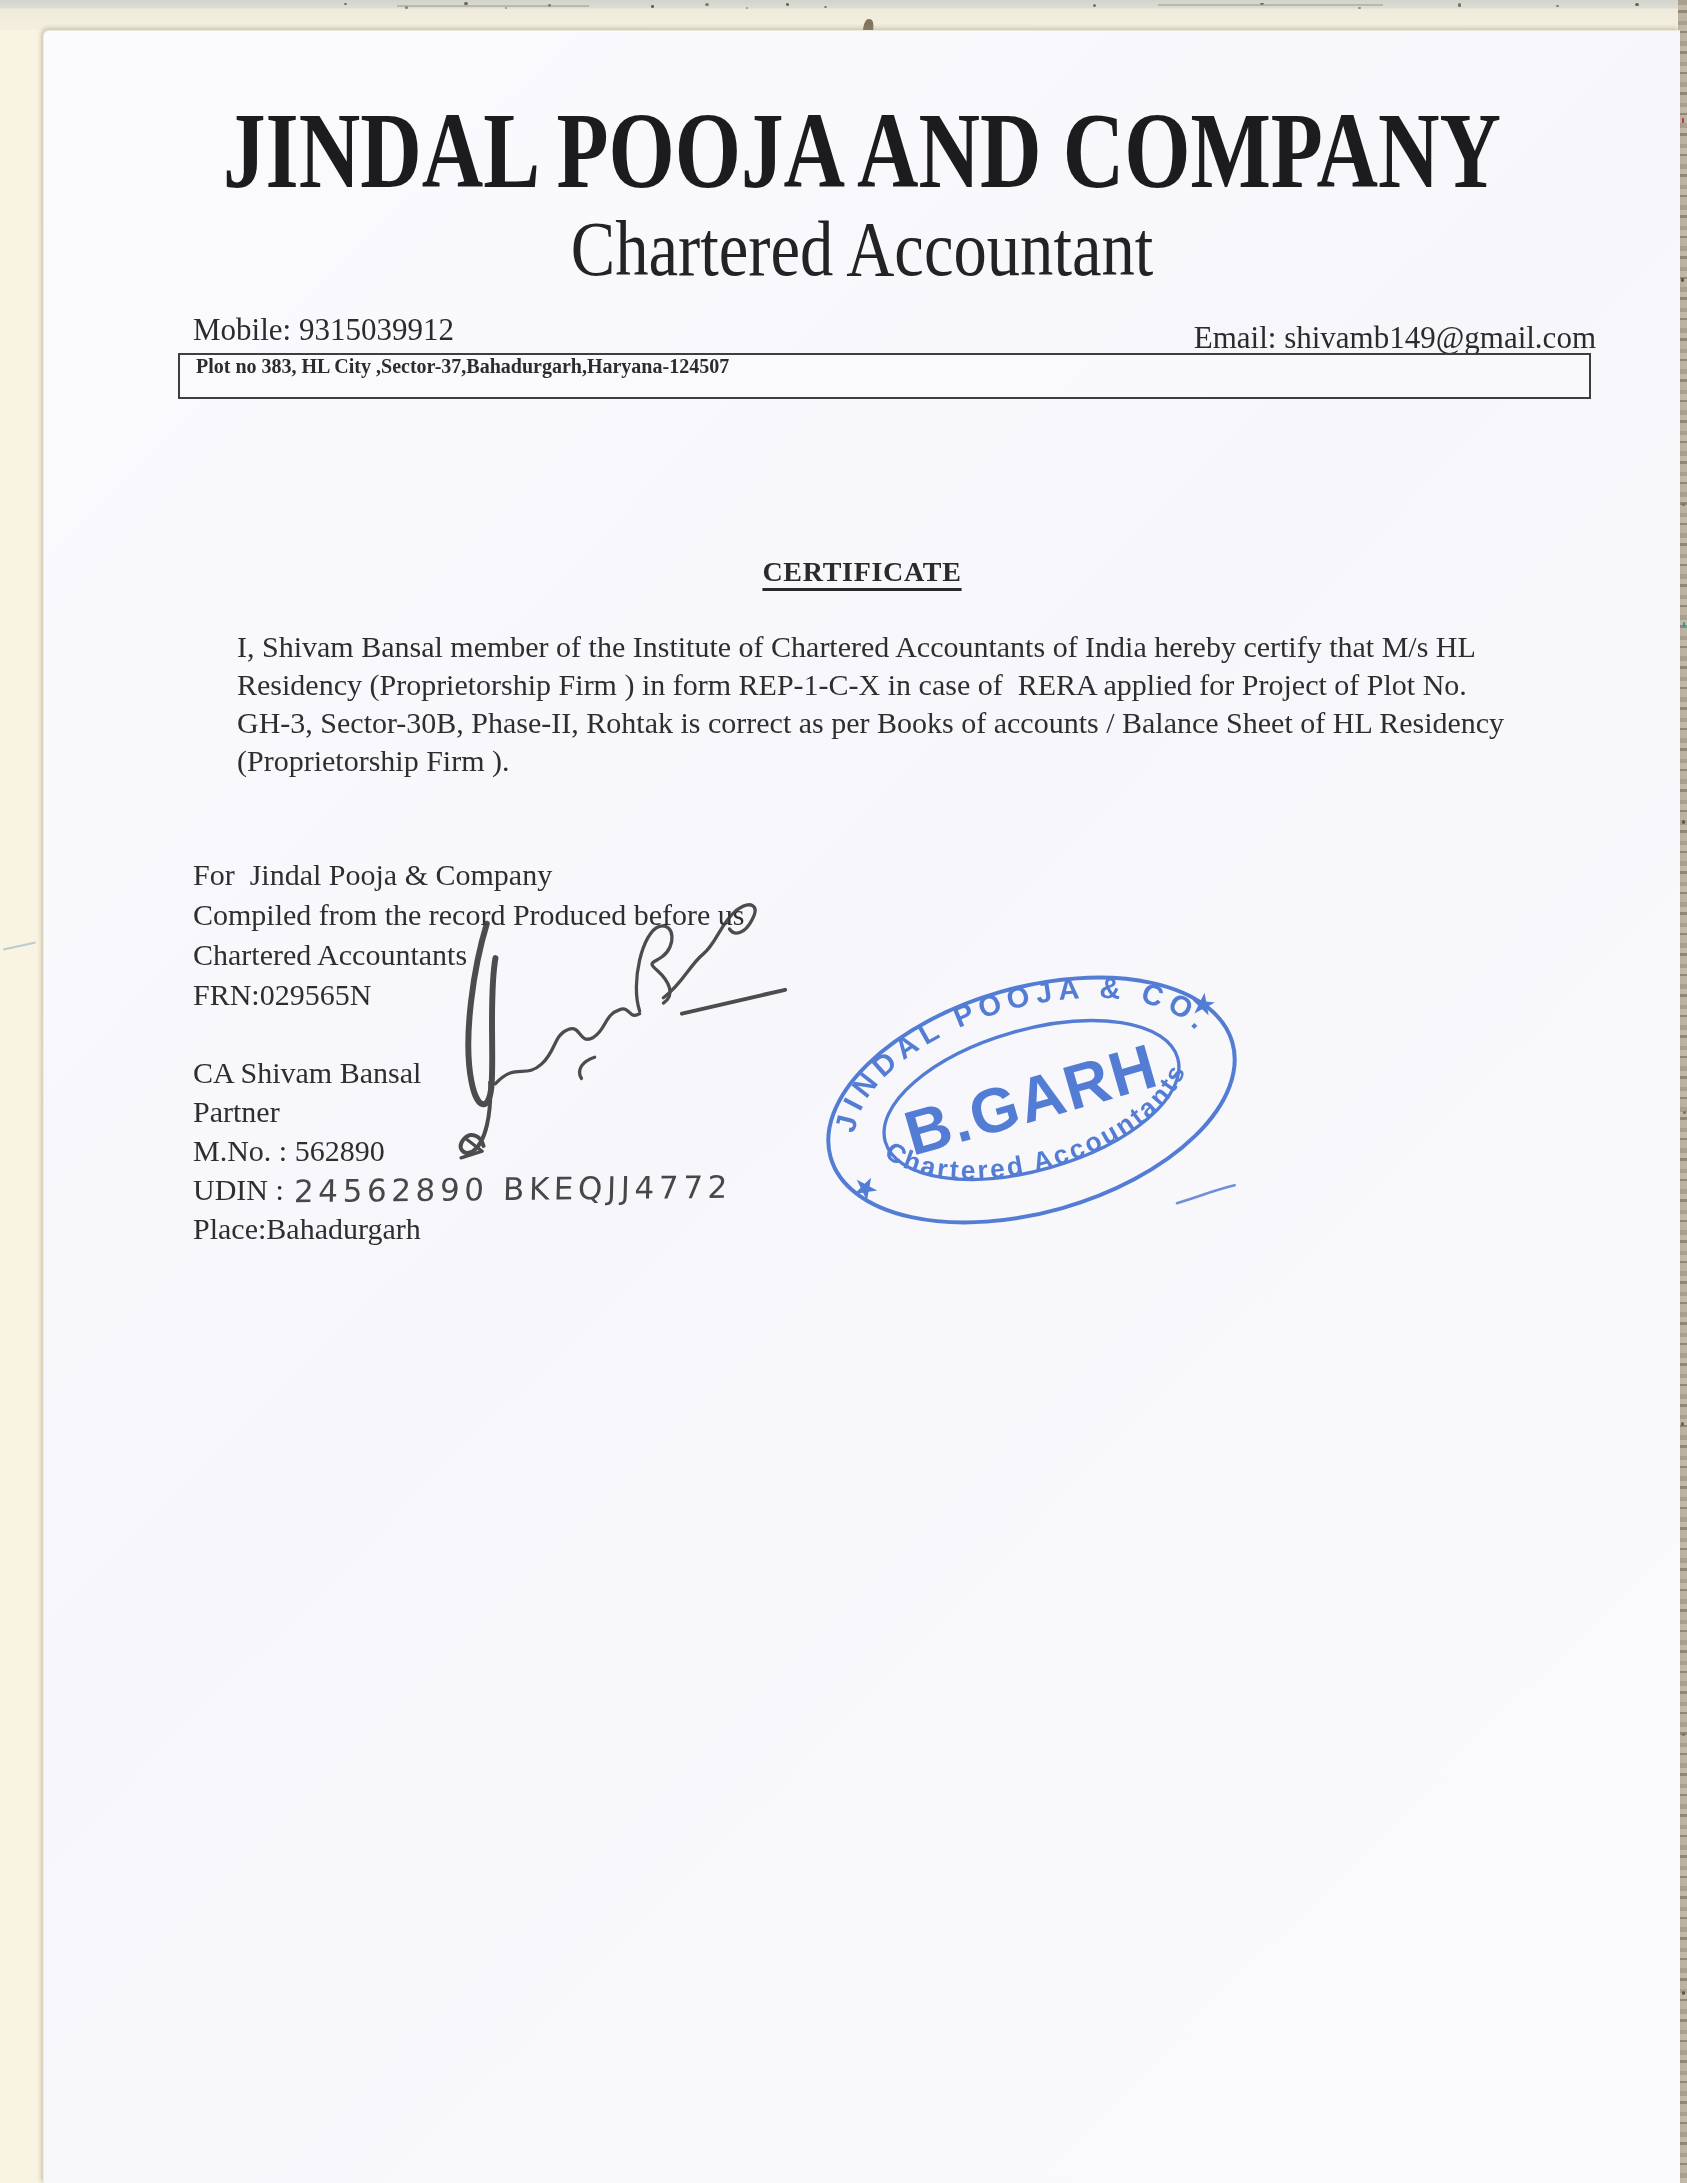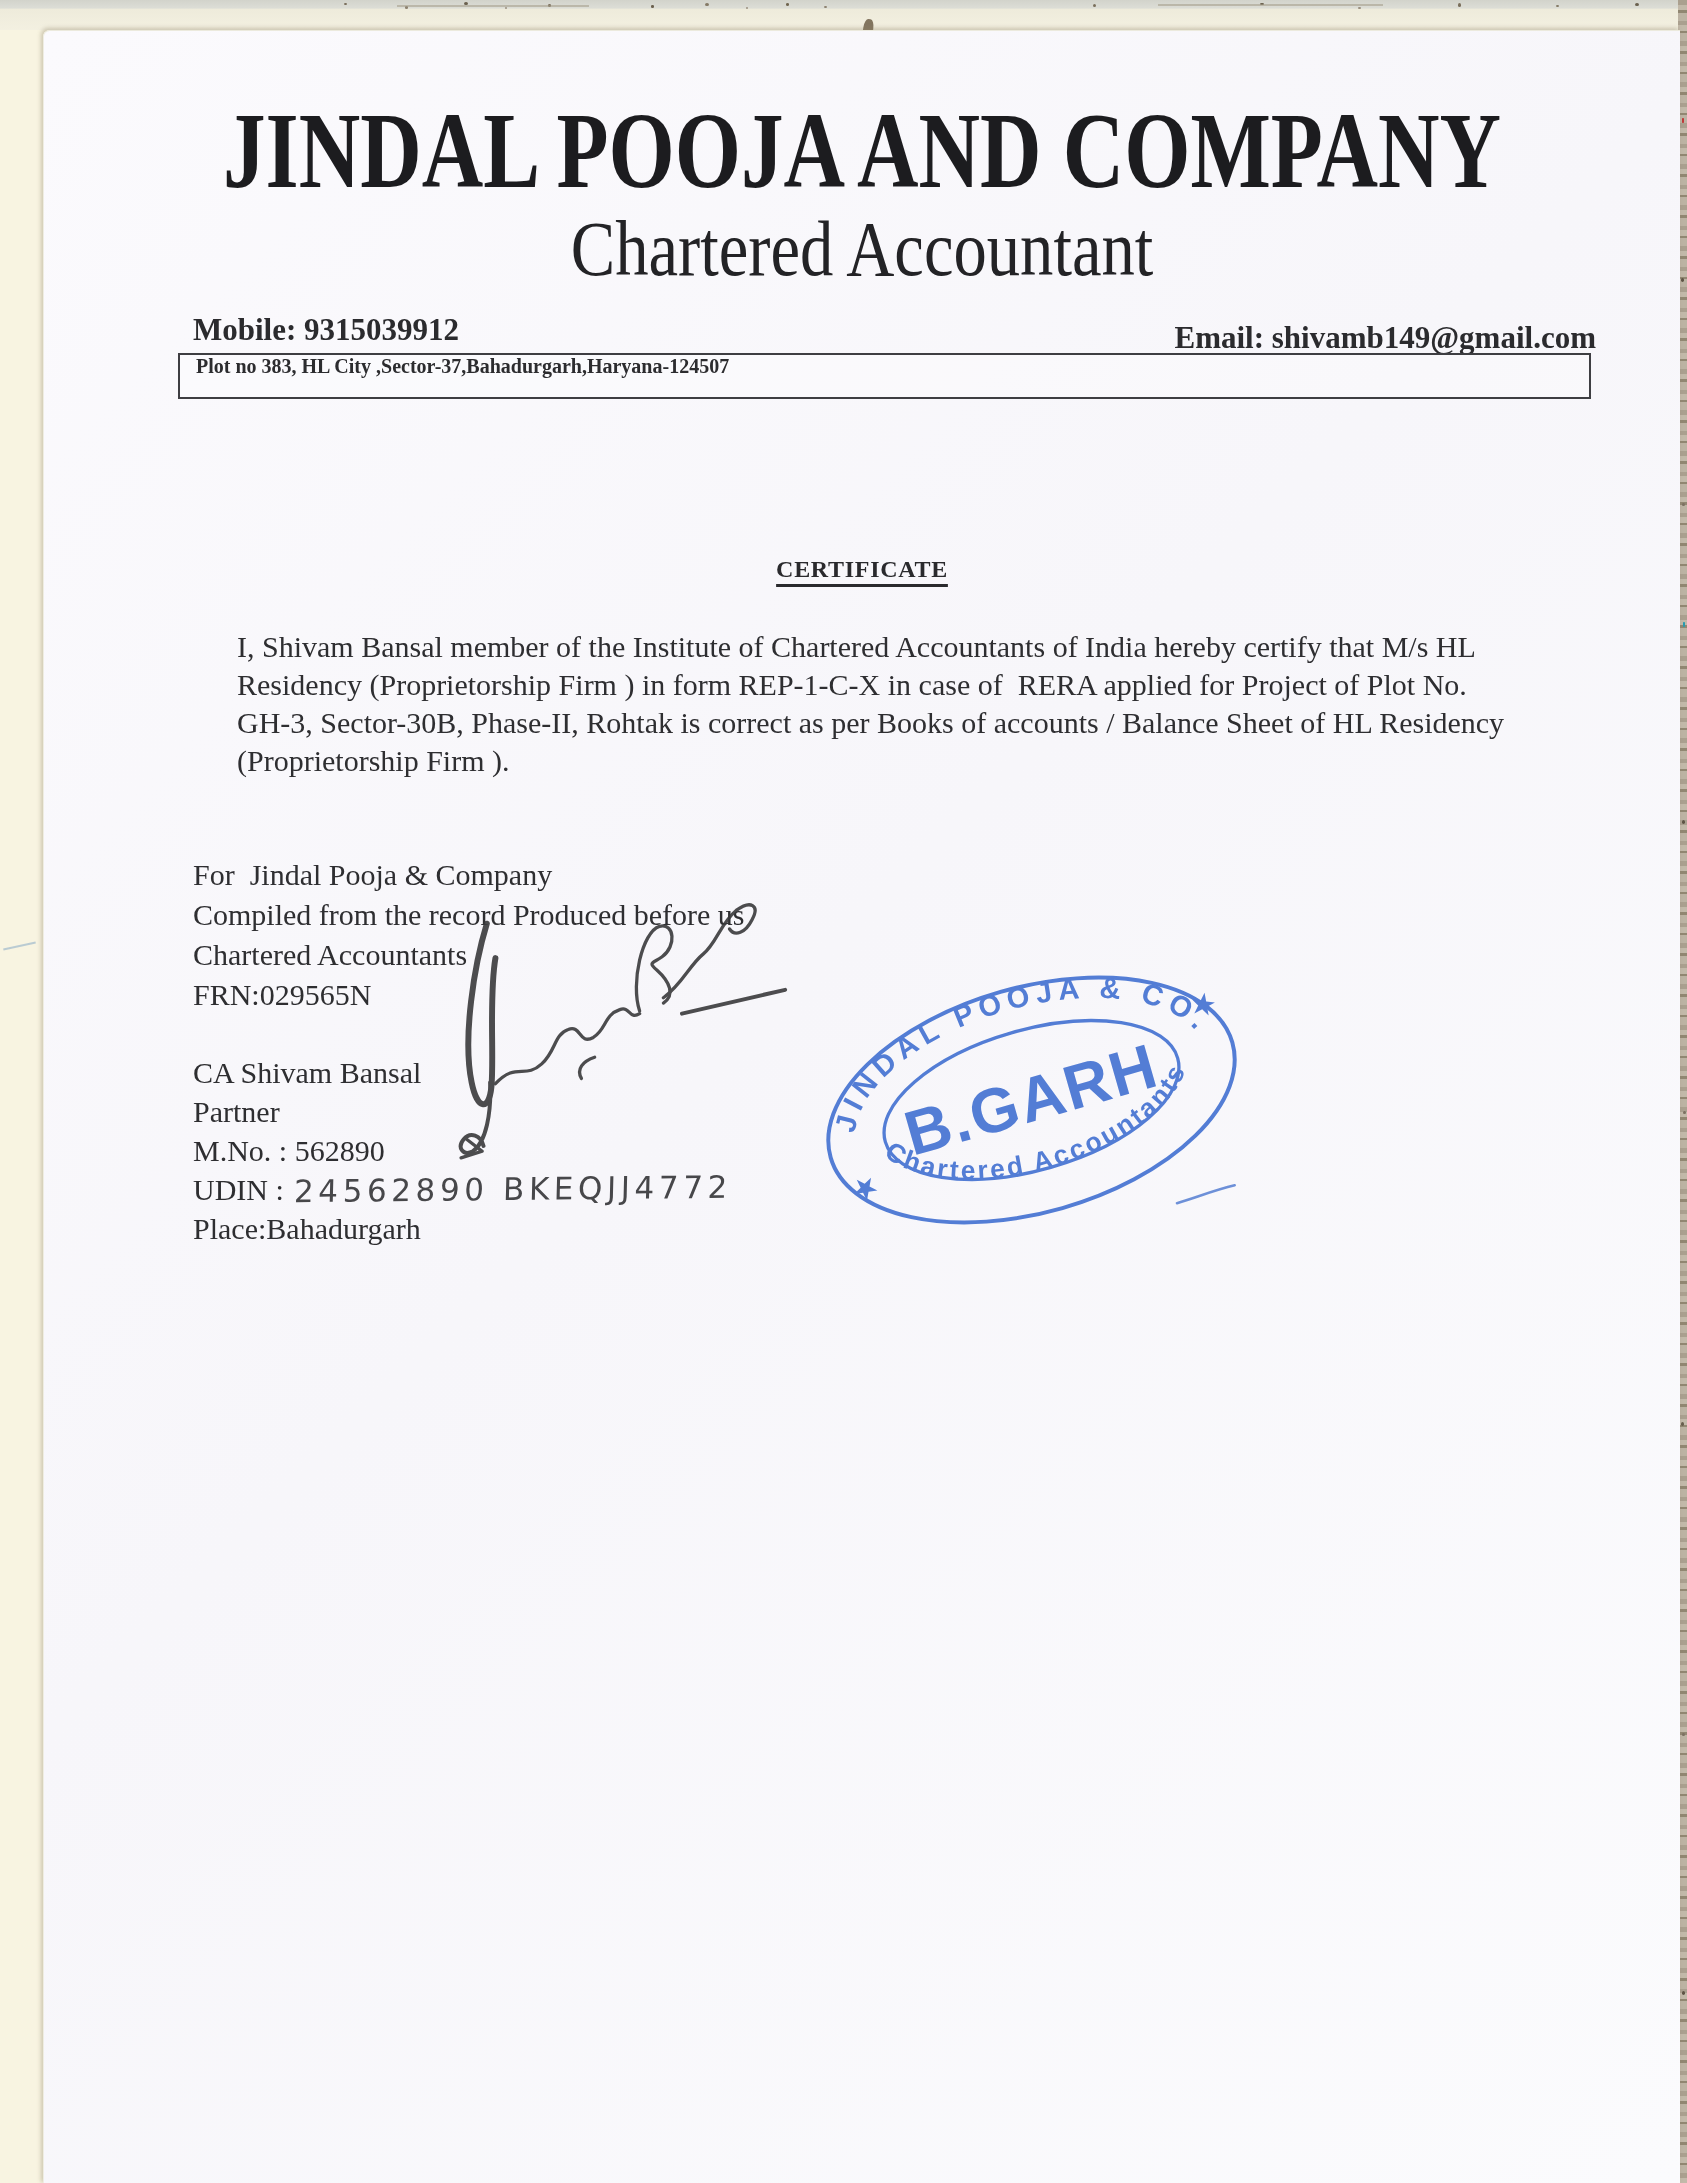--- a/index.html
+++ b/index.html
@@ -25,31 +25,31 @@
     box-shadow:-2px -2px 4.6px rgba(140,130,100,.4);}
 
   
   .firm-name{position:absolute;left:0;top:64px;width:100%;text-align:center;
     font-size:99px;font-weight:bold;color:#1c1c1f;line-height:1.05;
     transform:scale(.86,1.08);transform-origin:50% 0;white-space:nowrap;}
   .firm-sub{position:absolute;left:0;top:179px;width:100%;text-align:center;
     font-size:74px;font-weight:normal;color:#232326;line-height:1;
     transform:scale(.9,1.05);transform-origin:50% 0;white-space:nowrap;}
   .contact-row{position:absolute;left:149px;top:281px;width:1360px;height:40px;
-    font-size:31px;font-weight:bold;color:#2b2b2e;text-align:right;}
+    font-size:31px;font-weight:normal;color:#2b2b2e;text-align:right;}
   .contact-row .mobile{position:absolute;left:0;top:0;white-space:nowrap;}
   .contact-row .email{position:absolute;right:-43px;top:8px;white-space:nowrap;}
   .addr-box{position:absolute;left:134px;top:322px;width:1413px;height:46px;
     border:2px solid #3e3e42;box-sizing:border-box;background:rgba(255,255,255,.25);}
   .addr-box .addr-text{position:absolute;left:16px;top:0;
     font-size:20px;font-weight:bold;color:#2c2c2f;white-space:nowrap;font-family:Liberation Serif, serif;}
 
   
   .cert-head{position:absolute;left:0;top:525px;width:100%;text-align:center;}
-  .cert-head span{font-size:24px;font-weight:bold;color:#2a2a2d;letter-spacing:0.7px;
+  .cert-head span{font-size:28px;font-weight:bold;color:#2a2a2d;letter-spacing:0.7px;
     text-decoration:underline;text-decoration-thickness:3.3px;text-underline-offset:7.3px;}
   .body-par{position:absolute;left:149px;top:597px;width:1403px;
     font-size:30px;color:#2e2e31;line-height:38px;}
   .body-par .line{white-space:pre;margin-left:44px;}
 
   .signoff-a{position:absolute;left:149px;top:824px;font-size:30px;color:#2e2e31;line-height:40px;}
   .signoff-a .line{white-space:pre;}
   .signoff-b{position:absolute;left:149px;top:1022px;font-size:30px;color:#2e2e31;line-height:39px;}
   .signoff-b .line{white-space:pre;}
   .udin-value{display:inline-block;margin-left:10.6px;font-family:"DejaVu Sans",sans-serif;

